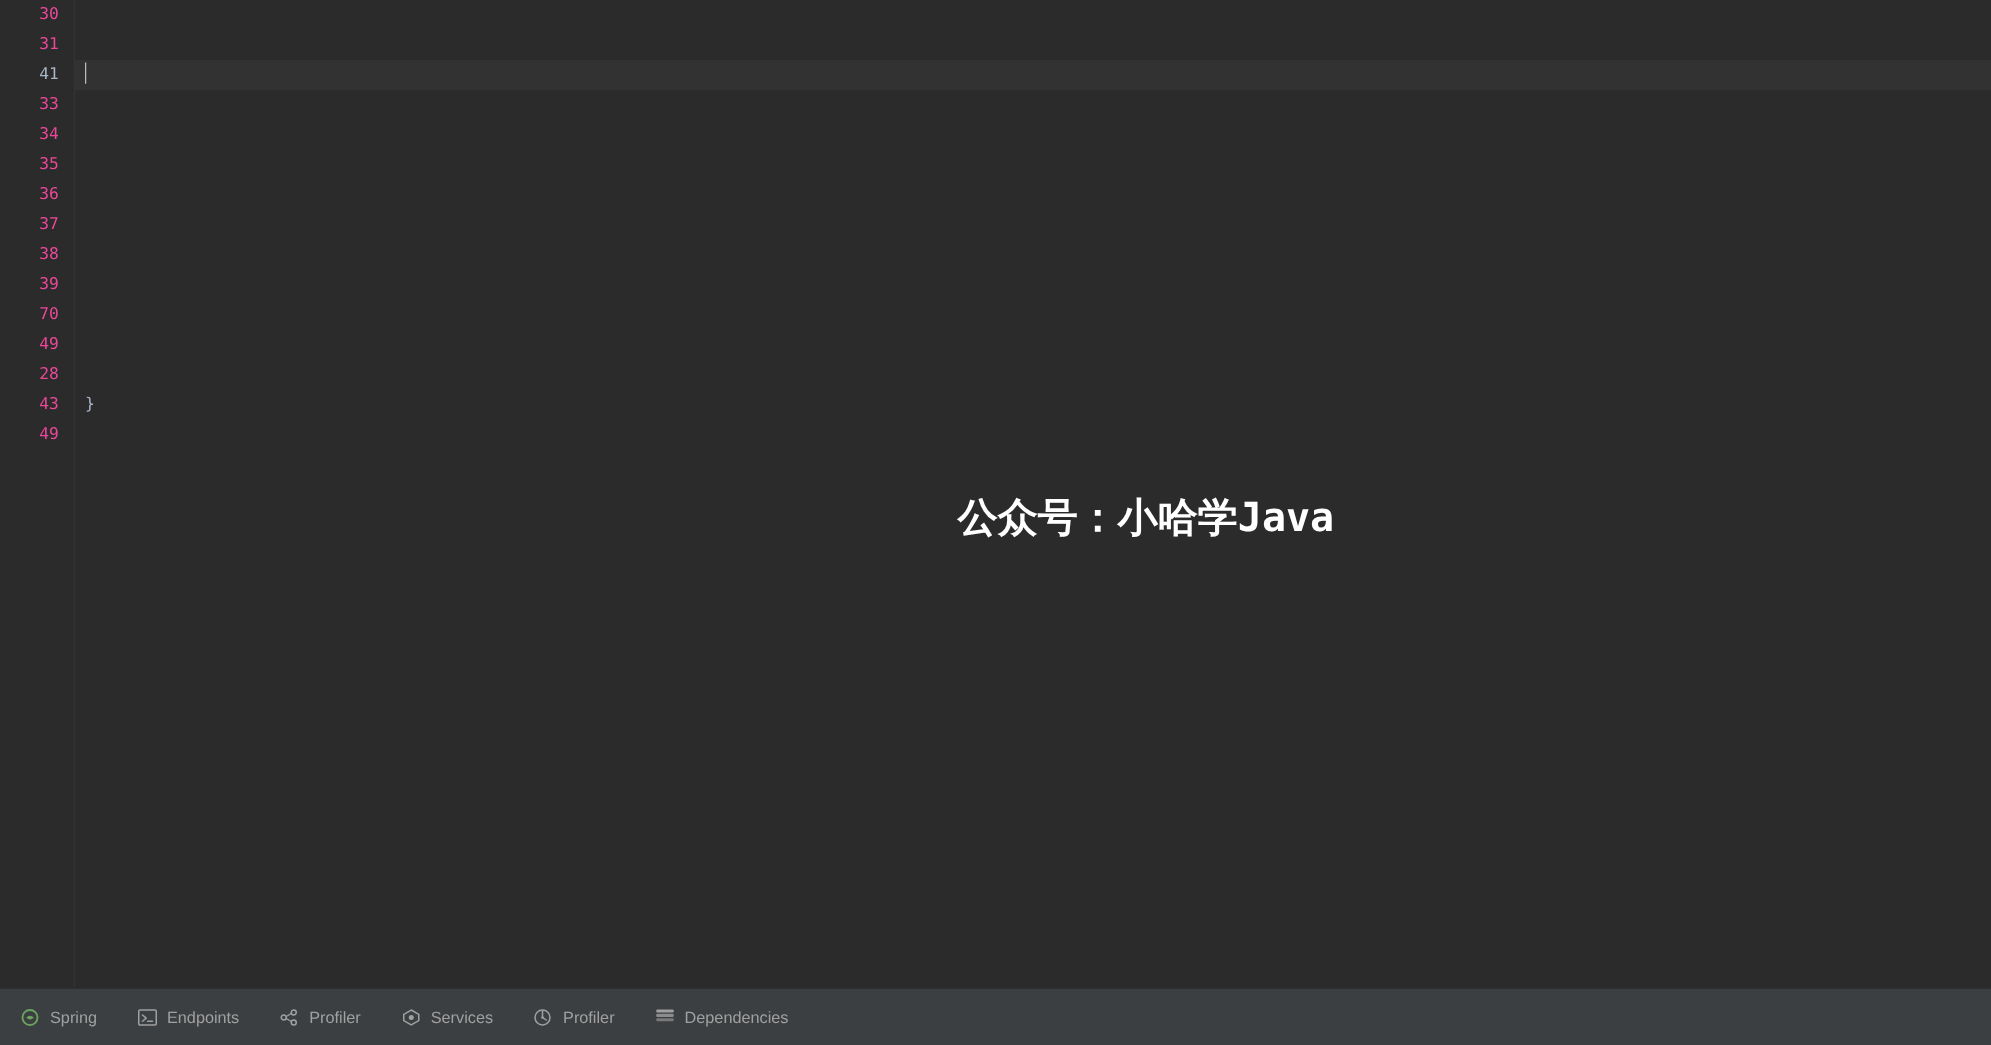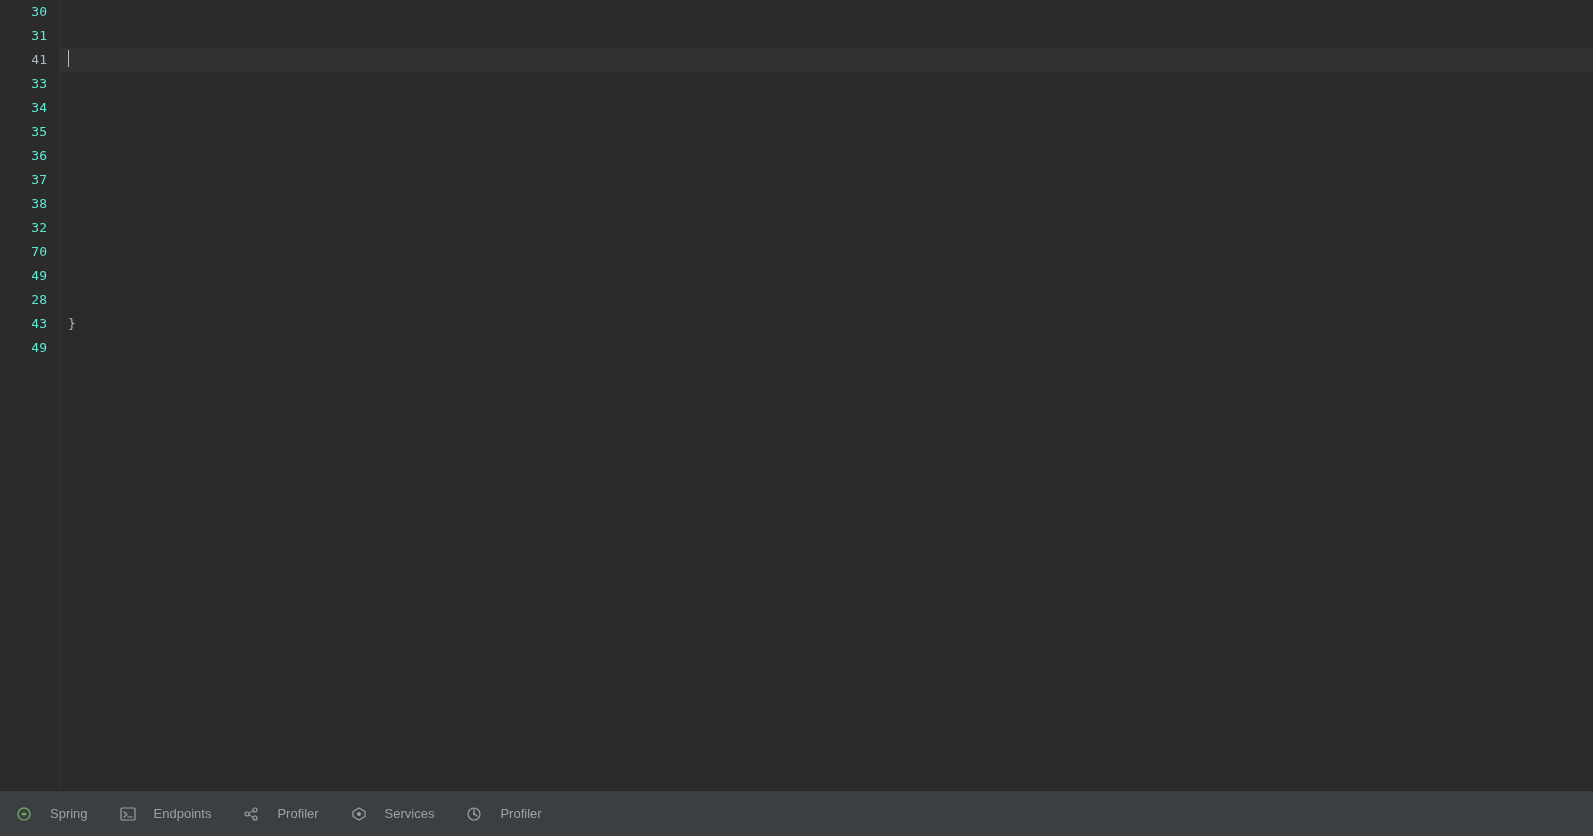--- a/index.html
+++ b/index.html
@@ -33,21 +33,21 @@
       flex-direction: column;
       align-items: flex-end;
       padding-right: 12px;
       flex-shrink: 0;
       border-right: 1px solid #313335;
     }
 
     .line-number {
       height: 24px;
       line-height: 24px;
-      color: #5eead4;
+      color: #ec4899;
       font-size: 13px;
       min-width: 30px;
       text-align: right;
       user-select: none;
     }
 
     .line-number.active {
       color: #a9b7c6;
     }
 
@@ -103,21 +103,21 @@
       background-color: #3c3f41;
       display: flex;
       align-items: center;
       border-top: 1px solid #282828;
       flex-shrink: 0;
     }
 
     .bottom-tab {
       display: flex;
       align-items: center;
-      gap: 18px;
+      gap: 8px;
       padding: 0 16px;
       height: 100%;
       cursor: pointer;
       color: #a0a0a0;
       font-size: 13px;
       font-family: -apple-system, BlinkMacSystemFont, 'Segoe UI', sans-serif;
       position: relative;
     }
 
     .bottom-tab .tab-icon {
@@ -150,21 +150,21 @@
   <div class="line-numbers">
     <div class="line-number">30</div>
     <div class="line-number">31</div>
     <div class="line-number active">41</div>
     <div class="line-number">33</div>
     <div class="line-number">34</div>
     <div class="line-number">35</div>
     <div class="line-number">36</div>
     <div class="line-number">37</div>
     <div class="line-number">38</div>
-    <div class="line-number">32</div>
+    <div class="line-number">39</div>
     <div class="line-number">70</div>
     <div class="line-number">49</div>
     <div class="line-number">28</div>
     <div class="line-number">43</div>
     <div class="line-number">49</div>
   </div>
 
   <div class="code-content">
     <div class="code-lines">
       <div class="code-line"></div>
@@ -181,20 +181,21 @@
       <div class="code-line"></div>
       <div class="code-line"></div>
       <div class="code-line"></div>
       <div class="code-line"></div>
       <div class="code-line">
         <span class="closing-brace">}</span>
       </div>
       <div class="code-line"></div>
     </div>
 
+    <div class="watermark">公众号：小哈学Java</div>
   </div>
 </div>
 
 <div class="bottom-bar">
 
   <div class="bottom-tab">
     <span class="tab-icon">
       <svg viewBox="0 0 16 16" fill="none" xmlns="http://www.w3.org/2000/svg">
         <circle cx="8" cy="8" r="6" stroke="#6ba35e" stroke-width="1.5" fill="none"></circle>
         <path d="M5 8 Q8 5 11 8 Q8 11 5 8Z" fill="#6ba35e"></path>
@@ -242,13 +243,23 @@
       <svg viewBox="0 0 16 16" fill="none" xmlns="http://www.w3.org/2000/svg">
         <circle cx="8" cy="8" r="6" stroke="#a0a0a0" stroke-width="1.2" fill="none"></circle>
         <path d="M8 8 L8 3" stroke="#a0a0a0" stroke-width="1.2" stroke-linecap="round"></path>
         <path d="M8 8 L11 10" stroke="#a0a0a0" stroke-width="1.2" stroke-linecap="round"></path>
         <circle cx="8" cy="8" r="1" fill="#a0a0a0"></circle>
       </svg>
     </span>
     <span>Profiler</span>
   </div>
 
+  <div class="bottom-tab">
+    <span class="tab-icon">
+      <svg viewBox="0 0 16 16" fill="none" xmlns="http://www.w3.org/2000/svg">
+        <rect x="1" y="5" width="14" height="2.5" rx="1" fill="#a0a0a0" opacity="0.8"></rect>
+        <rect x="1" y="8.5" width="14" height="2.5" rx="1" fill="#a0a0a0" opacity="0.6"></rect>
+        <rect x="1" y="1.5" width="14" height="2.5" rx="1" fill="#a0a0a0"></rect>
+      </svg>
+    </span>
+    <span>Dependencies</span>
+  </div>
 </div>
 
 </body></html>

